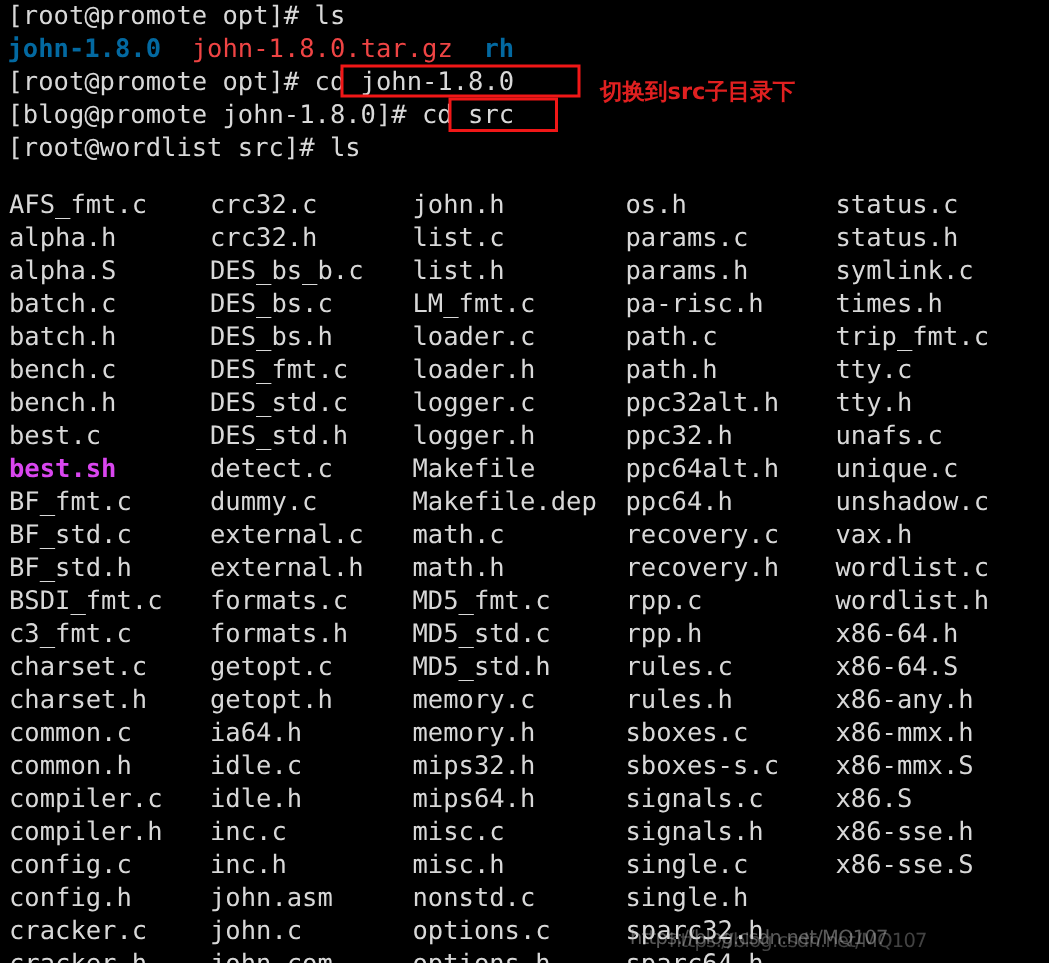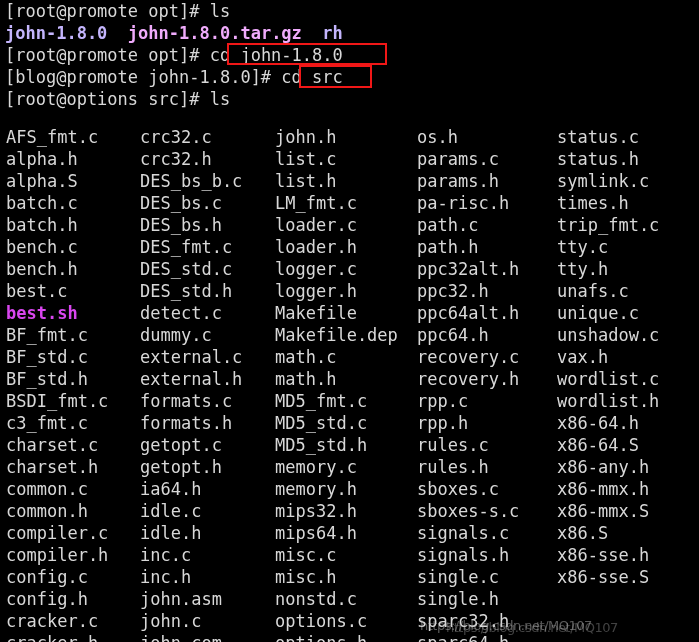--- a/index.html
+++ b/index.html
@@ -33,22 +33,22 @@
     white-space: pre;
     font-family: "DejaVu Sans Mono", "Liberation Mono", monospace;
     font-size: 17px;
     line-height: 22px;
   }
   .prompt-line {
     padding-left: 5px;
   }
   .seg { white-space: pre; }
   .c-white  { color: #d8d8d8; }
-  .c-blue   { color: #c4b5fd; font-weight: bold; }
-  .c-red    { color: #f0abfc; font-weight: bold; }
+  .c-blue   { color: #0369a1; font-weight: bold; }
+  .c-red    { color: #ef4444; font-weight: normal; }
   .c-green  { color: #d946ef; font-weight: bold; }
 
   
   .filegrid {
     position: absolute;
     left: 0;
     top: 110px;
     width: 699px;
   }
   .fcol {
@@ -98,30 +98,31 @@
 <div id="terminal">
 
   <div class="line prompt-line" style="top:0px;"><span class="seg c-white">[root@promote opt]# </span><span class="seg c-white">ls</span></div>
 
   <div class="line prompt-line" style="top:22px;"><span class="seg c-blue">john-1.8.0</span><span class="seg c-white">  </span><span class="seg c-red">john-1.8.0.tar.gz</span><span class="seg c-white">  </span><span class="seg c-blue">rh</span></div>
 
   <div class="line prompt-line" style="top:44px;"><span class="seg c-white">[root@promote opt]# </span><span class="seg c-white">cd john-1.8.0</span></div>
 
   <div class="line prompt-line" style="top:66px;"><span class="seg c-white">[blog@promote john-1.8.0]# </span><span class="seg c-white">cd src</span></div>
 
-  <div class="line prompt-line" style="top:88px;"><span class="seg c-white">[root@options src]# </span><span class="seg c-white">ls</span></div>
+  <div class="line prompt-line" style="top:88px;"><span class="seg c-white">[root@wordlist src]# </span><span class="seg c-white">ls</span></div>
 
   <div class="filegrid">
     <div class="fcol" id="col0" style="left:6px;"><span class="fcell c-white">AFS_fmt.c</span><span class="fcell c-white">alpha.h</span><span class="fcell c-white">alpha.S</span><span class="fcell c-white">batch.c</span><span class="fcell c-white">batch.h</span><span class="fcell c-white">bench.c</span><span class="fcell c-white">bench.h</span><span class="fcell c-white">best.c</span><span class="fcell c-green">best.sh</span><span class="fcell c-white">BF_fmt.c</span><span class="fcell c-white">BF_std.c</span><span class="fcell c-white">BF_std.h</span><span class="fcell c-white">BSDI_fmt.c</span><span class="fcell c-white">c3_fmt.c</span><span class="fcell c-white">charset.c</span><span class="fcell c-white">charset.h</span><span class="fcell c-white">common.c</span><span class="fcell c-white">common.h</span><span class="fcell c-white">compiler.c</span><span class="fcell c-white">compiler.h</span><span class="fcell c-white">config.c</span><span class="fcell c-white">config.h</span><span class="fcell c-white">cracker.c</span><span class="fcell c-white">cracker.h</span></div>
     <div class="fcol" id="col1" style="left:140px;"><span class="fcell c-white">crc32.c</span><span class="fcell c-white">crc32.h</span><span class="fcell c-white">DES_bs_b.c</span><span class="fcell c-white">DES_bs.c</span><span class="fcell c-white">DES_bs.h</span><span class="fcell c-white">DES_fmt.c</span><span class="fcell c-white">DES_std.c</span><span class="fcell c-white">DES_std.h</span><span class="fcell c-white">detect.c</span><span class="fcell c-white">dummy.c</span><span class="fcell c-white">external.c</span><span class="fcell c-white">external.h</span><span class="fcell c-white">formats.c</span><span class="fcell c-white">formats.h</span><span class="fcell c-white">getopt.c</span><span class="fcell c-white">getopt.h</span><span class="fcell c-white">ia64.h</span><span class="fcell c-white">idle.c</span><span class="fcell c-white">idle.h</span><span class="fcell c-white">inc.c</span><span class="fcell c-white">inc.h</span><span class="fcell c-white">john.asm</span><span class="fcell c-white">john.c</span><span class="fcell c-white">john.com</span></div>
     <div class="fcol" id="col2" style="left:275px;"><span class="fcell c-white">john.h</span><span class="fcell c-white">list.c</span><span class="fcell c-white">list.h</span><span class="fcell c-white">LM_fmt.c</span><span class="fcell c-white">loader.c</span><span class="fcell c-white">loader.h</span><span class="fcell c-white">logger.c</span><span class="fcell c-white">logger.h</span><span class="fcell c-white">Makefile</span><span class="fcell c-white">Makefile.dep</span><span class="fcell c-white">math.c</span><span class="fcell c-white">math.h</span><span class="fcell c-white">MD5_fmt.c</span><span class="fcell c-white">MD5_std.c</span><span class="fcell c-white">MD5_std.h</span><span class="fcell c-white">memory.c</span><span class="fcell c-white">memory.h</span><span class="fcell c-white">mips32.h</span><span class="fcell c-white">mips64.h</span><span class="fcell c-white">misc.c</span><span class="fcell c-white">misc.h</span><span class="fcell c-white">nonstd.c</span><span class="fcell c-white">options.c</span><span class="fcell c-white">options.h</span></div>
     <div class="fcol" id="col3" style="left:417px;"><span class="fcell c-white">os.h</span><span class="fcell c-white">params.c</span><span class="fcell c-white">params.h</span><span class="fcell c-white">pa-risc.h</span><span class="fcell c-white">path.c</span><span class="fcell c-white">path.h</span><span class="fcell c-white">ppc32alt.h</span><span class="fcell c-white">ppc32.h</span><span class="fcell c-white">ppc64alt.h</span><span class="fcell c-white">ppc64.h</span><span class="fcell c-white">recovery.c</span><span class="fcell c-white">recovery.h</span><span class="fcell c-white">rpp.c</span><span class="fcell c-white">rpp.h</span><span class="fcell c-white">rules.c</span><span class="fcell c-white">rules.h</span><span class="fcell c-white">sboxes.c</span><span class="fcell c-white">sboxes-s.c</span><span class="fcell c-white">signals.c</span><span class="fcell c-white">signals.h</span><span class="fcell c-white">single.c</span><span class="fcell c-white">single.h</span><span class="fcell c-white">sparc32.h</span><span class="fcell c-white">sparc64.h</span></div>
     <div class="fcol" id="col4" style="left:557px;"><span class="fcell c-white">status.c</span><span class="fcell c-white">status.h</span><span class="fcell c-white">symlink.c</span><span class="fcell c-white">times.h</span><span class="fcell c-white">trip_fmt.c</span><span class="fcell c-white">tty.c</span><span class="fcell c-white">tty.h</span><span class="fcell c-white">unafs.c</span><span class="fcell c-white">unique.c</span><span class="fcell c-white">unshadow.c</span><span class="fcell c-white">vax.h</span><span class="fcell c-white">wordlist.c</span><span class="fcell c-white">wordlist.h</span><span class="fcell c-white">x86-64.h</span><span class="fcell c-white">x86-64.S</span><span class="fcell c-white">x86-any.h</span><span class="fcell c-white">x86-mmx.h</span><span class="fcell c-white">x86-mmx.S</span><span class="fcell c-white">x86.S</span><span class="fcell c-white">x86-sse.h</span><span class="fcell c-white">x86-sse.S</span></div>
   </div>
 
   <div class="hl-box" style="left:227px; top:43px; width:160px; height:22px;"></div>
   <div class="hl-box" style="left:299px; top:65px; width:73px; height:23px;"></div>
 
+  <div class="annot" style="left:400px; top:50px;">切换到src子目录下</div>
 
   <div class="watermark" style="left:420px; top:615px;">https://blog.csdn.net/MQ107</div>
   <div class="watermark wm2" style="left:446px; top:617px;">https://blog.csdn.net/MQ107</div>
 
 </div>
 
 </body></html>

